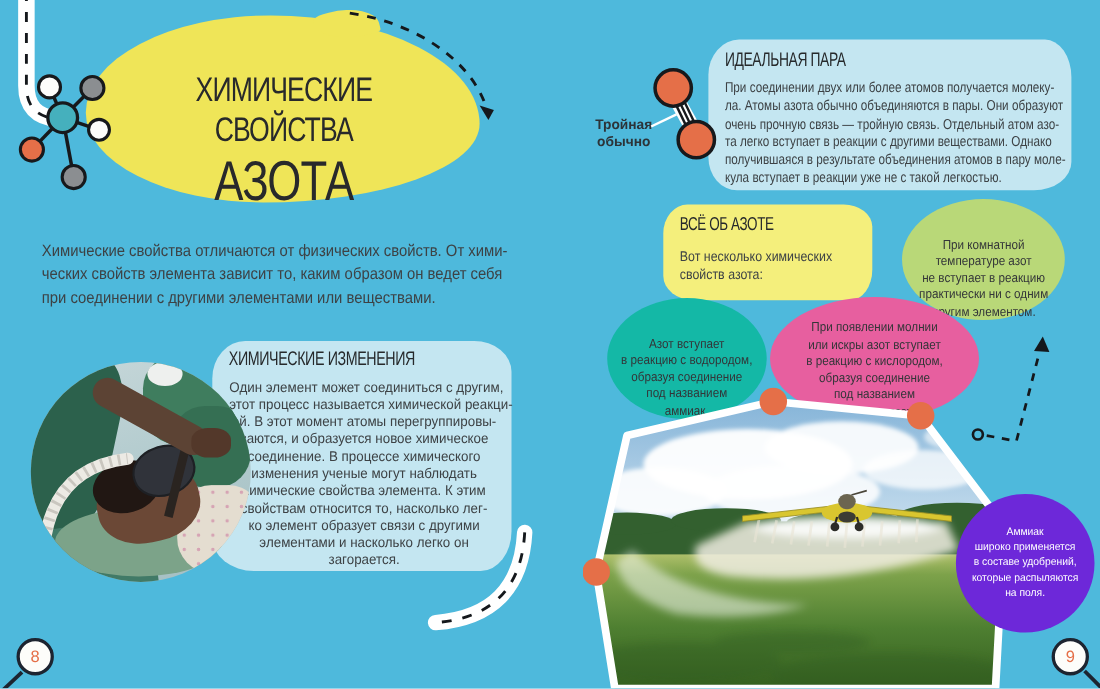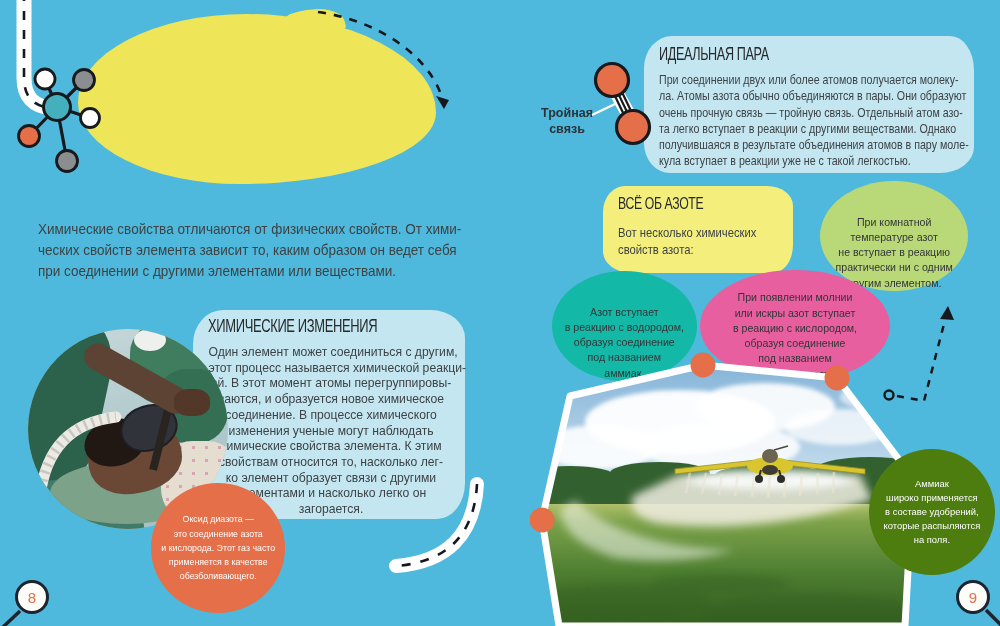--- a/index.html
+++ b/index.html
@@ -63,37 +63,41 @@
     transform:scaleX(0.72); transform-origin:left top; z-index:3;}
   .aa-body{left:618px; top:224px; color:#3d4245; font-size:12.8px; line-height:17px;
     transform:scaleX(0.88); transform-origin:left top; z-index:3;}
   .bubble{border-radius:50%; display:flex; align-items:flex-end; justify-content:center; z-index:3;}
   .bubble-t{text-align:center; color:#333538; font-size:11.8px; line-height:15.3px;
     transform:scaleX(0.9); transform-origin:center;}
   .green-b{left:820px; top:181px; width:148px; height:110px; background:#b9d878;}
   .pink-b{left:700px; top:270px; width:190px; height:112px; background:#e75f9f;}
   .salmon-b{left:552px; top:271px; width:145px; height:110px; background:#14b8a6;}
   .crop-photo{left:530px; top:352px; width:395px; height:274px; z-index:4;}
-  .ammonia{left:869px; top:449px; width:126px; height:126px; border-radius:50%; background:#4d7c0f;
+  .ammonia{left:869px; top:449px; width:126px; height:126px; border-radius:50%; background:#6d28d9;
     display:flex; align-items:center; justify-content:center; z-index:6;}
   .ammonia-t{color:#fff; text-align:center; font-size:9.9px; line-height:14px;
     transform:scaleX(0.95); transform-origin:center;}
   
   .decor{left:0; top:0; width:1000px; height:626px; z-index:5; pointer-events:none;}
   .badge{width:28px; height:28px; border-radius:50%; background:#fdfdfa; border:3px solid #1d2430;
     display:flex; align-items:center; justify-content:center; color:#e56f48; font-size:15px; z-index:7;}
   .badge8{left:15px; top:580px;}
   .badge9{left:956px; top:580px;}
 </style>
 </head>
 <body>
 
 <div class="canvas">
 
   <div class="abs yellow-blob"></div>
+  <div class="abs main-title">
+    <div class="title-l1">ХИМИЧЕСКИЕ СВОЙСТВА</div>
+    <div class="title-l2">АЗОТА</div>
+  </div>
   <div class="abs intro txt">Химические свойства отличаются от физических свойств. От хими-
 ческих свойств элемента зависит то, каким образом он ведет себя
 при соединении с другими элементами или веществами.</div>
 
   <div class="abs blue-box-left"></div>
   <div class="abs cc-title">ХИМИЧЕСКИЕ ИЗМЕНЕНИЯ</div>
   <div class="abs cc-body txt">Один элемент может соединиться с другим,
 этот процесс называется химической реакци-
 ей. В этот момент атомы перегруппировы-
 ваются, и образуется новое химическое
@@ -119,38 +123,31 @@
       <path d="M 12 168 Q 20 96 88 88" fill="none" stroke="#eceae4" stroke-width="11" stroke-linecap="round"></path>
       <path d="M 12 168 Q 20 96 88 88" fill="none" stroke="#c9c6bf" stroke-width="10" stroke-dasharray="2.5 5.5"></path>
     </svg>
     <div class="sg-mask"></div>
     <div class="sg-strap"></div>
     <div class="sg-arm"></div>
     <div class="sg-hand"></div>
     <div class="sg-pink"></div>
   </div>
 
-  <div class="abs oxide">
-    <div class="oxide-t txt">Оксид диазота —
-это соединение азота
-и кислорода. Этот газ часто
-применяется в качестве
-обезболивающего.</div>
-  </div>
 
   <div class="abs blue-box-right"></div>
   <div class="abs ip-title">ИДЕАЛЬНАЯ ПАРА</div>
   <div class="abs ip-body txt">При соединении двух или более атомов получается молеку-
 ла. Атомы азота обычно объединяются в пары. Они образуют
 очень прочную связь — тройную связь. Отдельный атом азо-
 та легко вступает в реакции с другими веществами. Однако
 получившаяся в результате объединения атомов в пару моле-
 кула вступает в реакции уже не с такой легкостью.</div>
   <div class="abs tb-label txt">Тройная
-связь</div>
+обычно</div>
 
   <div class="abs aa-box"></div>
   <div class="abs aa-title">ВСЁ ОБ АЗОТЕ</div>
   <div class="abs aa-body txt">Вот несколько химических
 свойств азота:</div>
 
   <div class="abs bubble green-b">
     <div class="bubble-t txt">При комнатной
 температуре азот
 не вступает в реакцию

